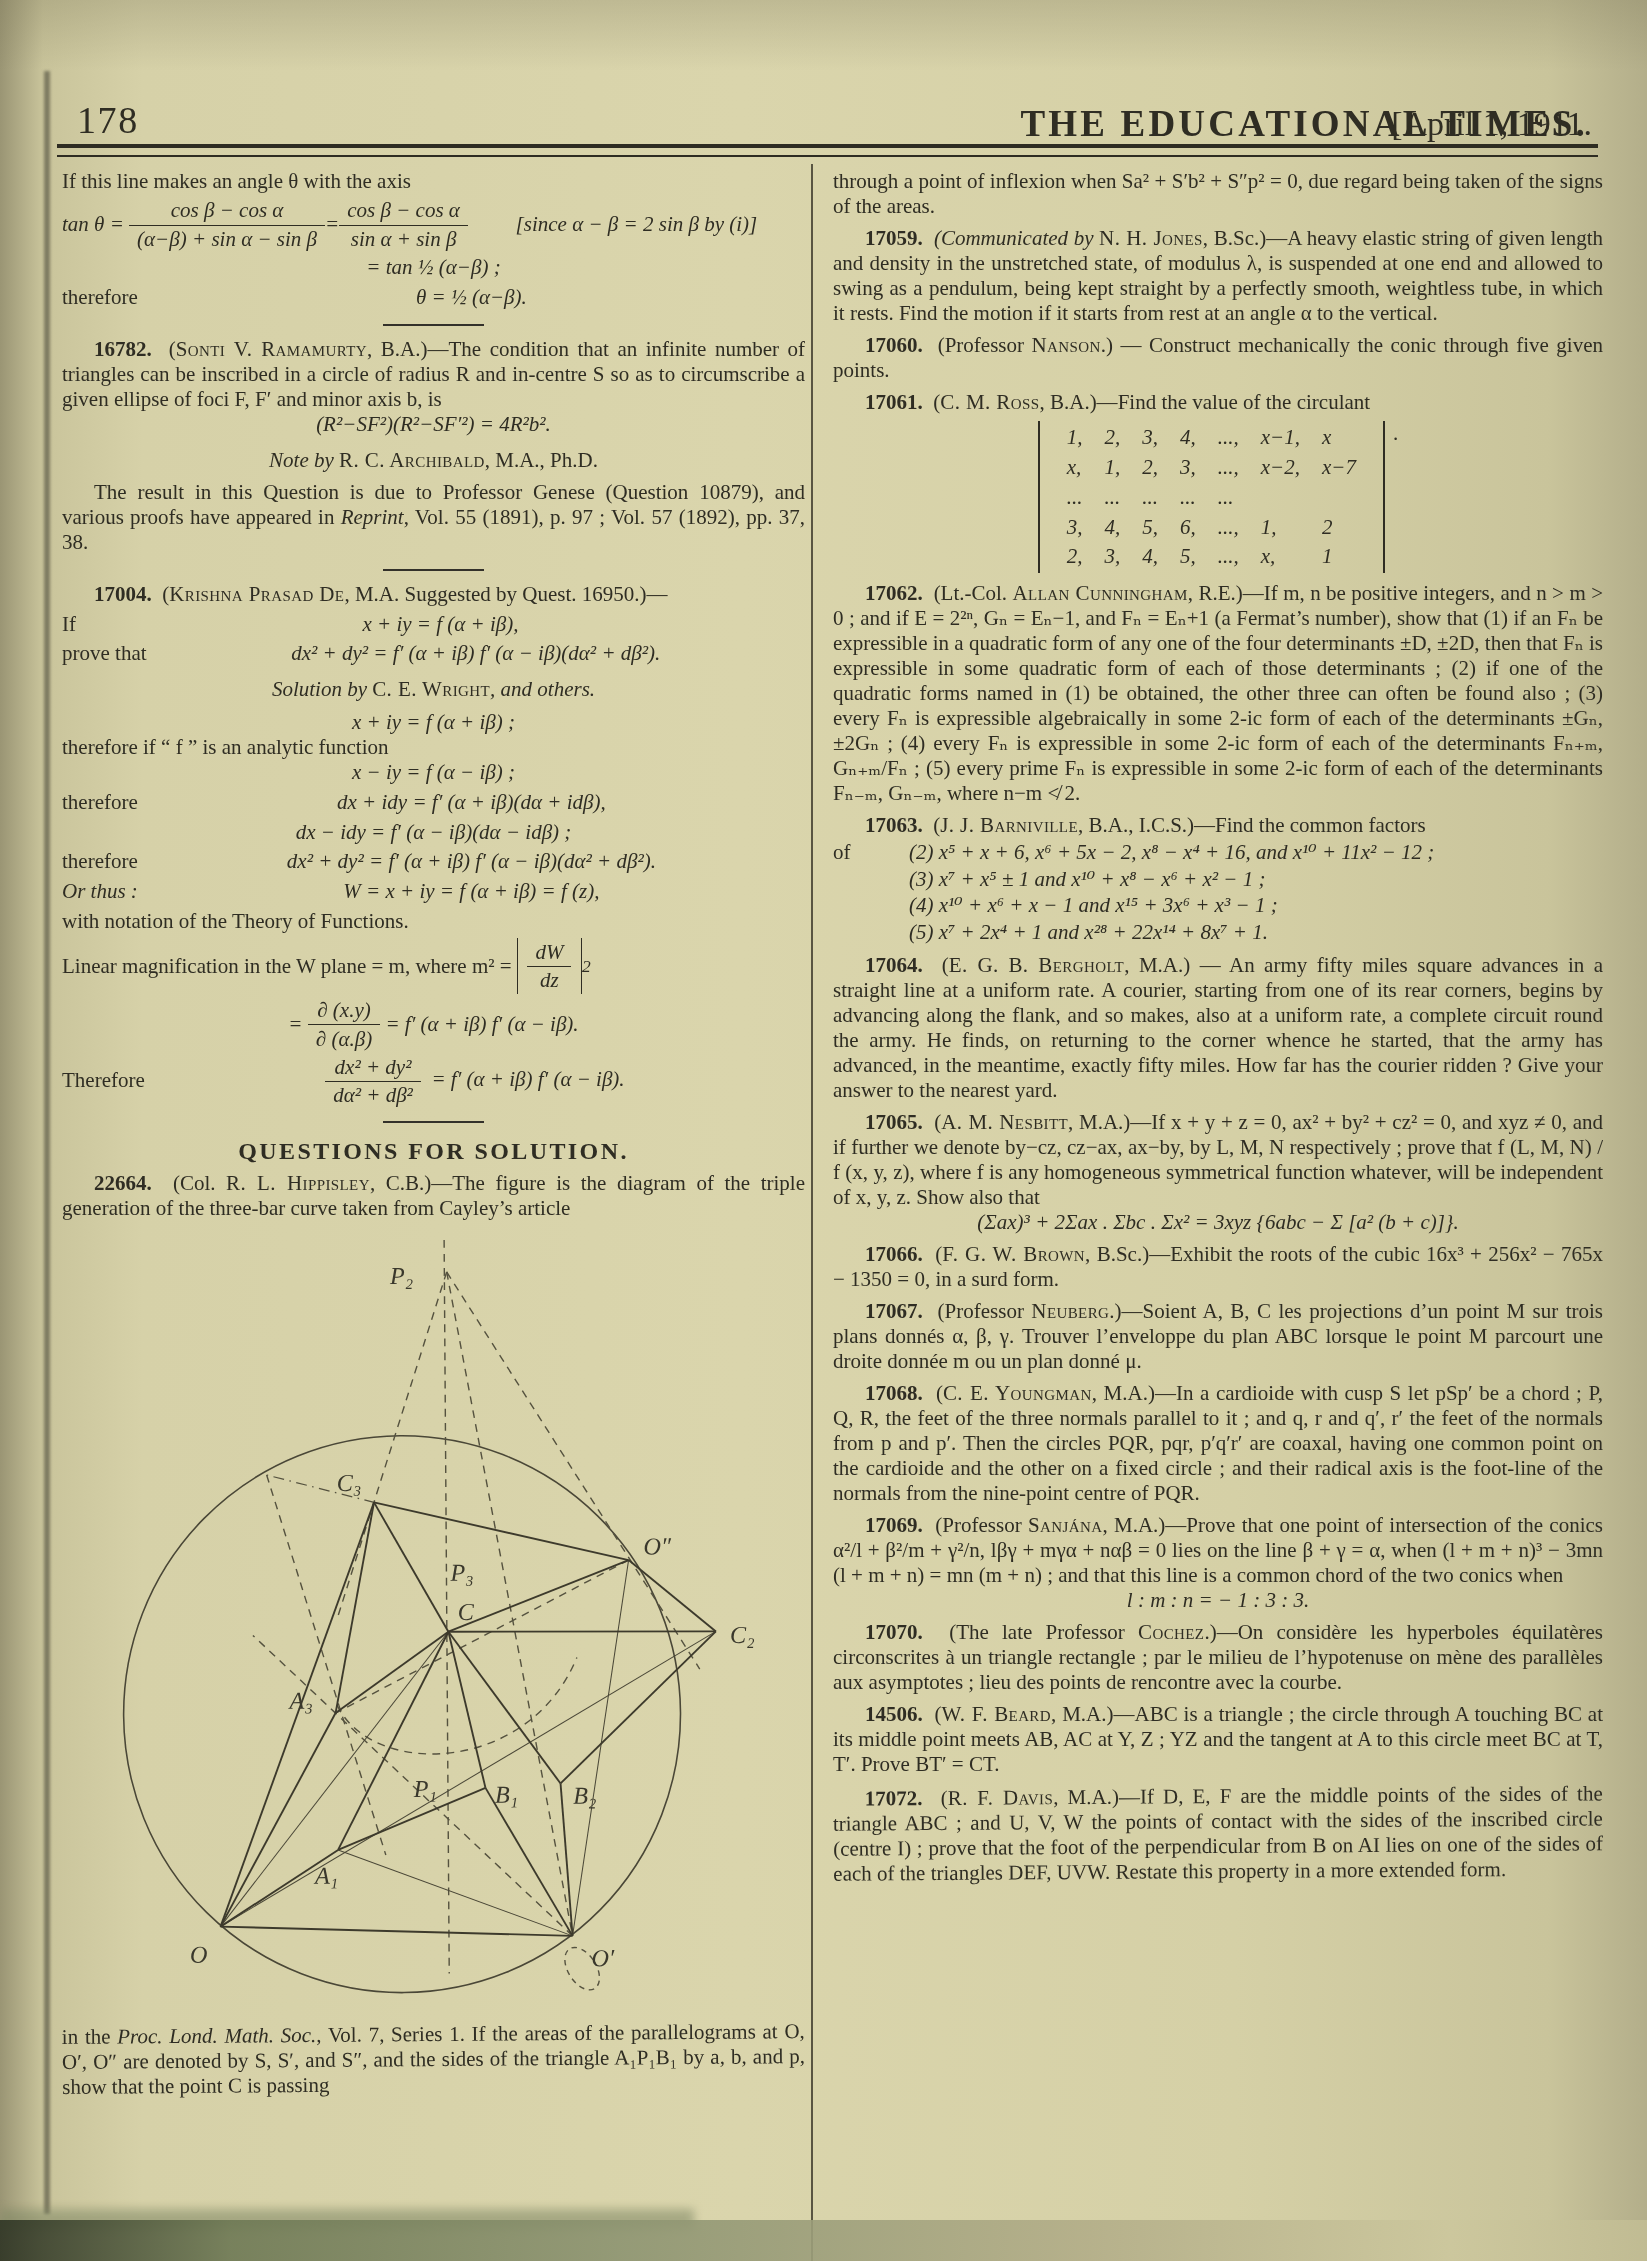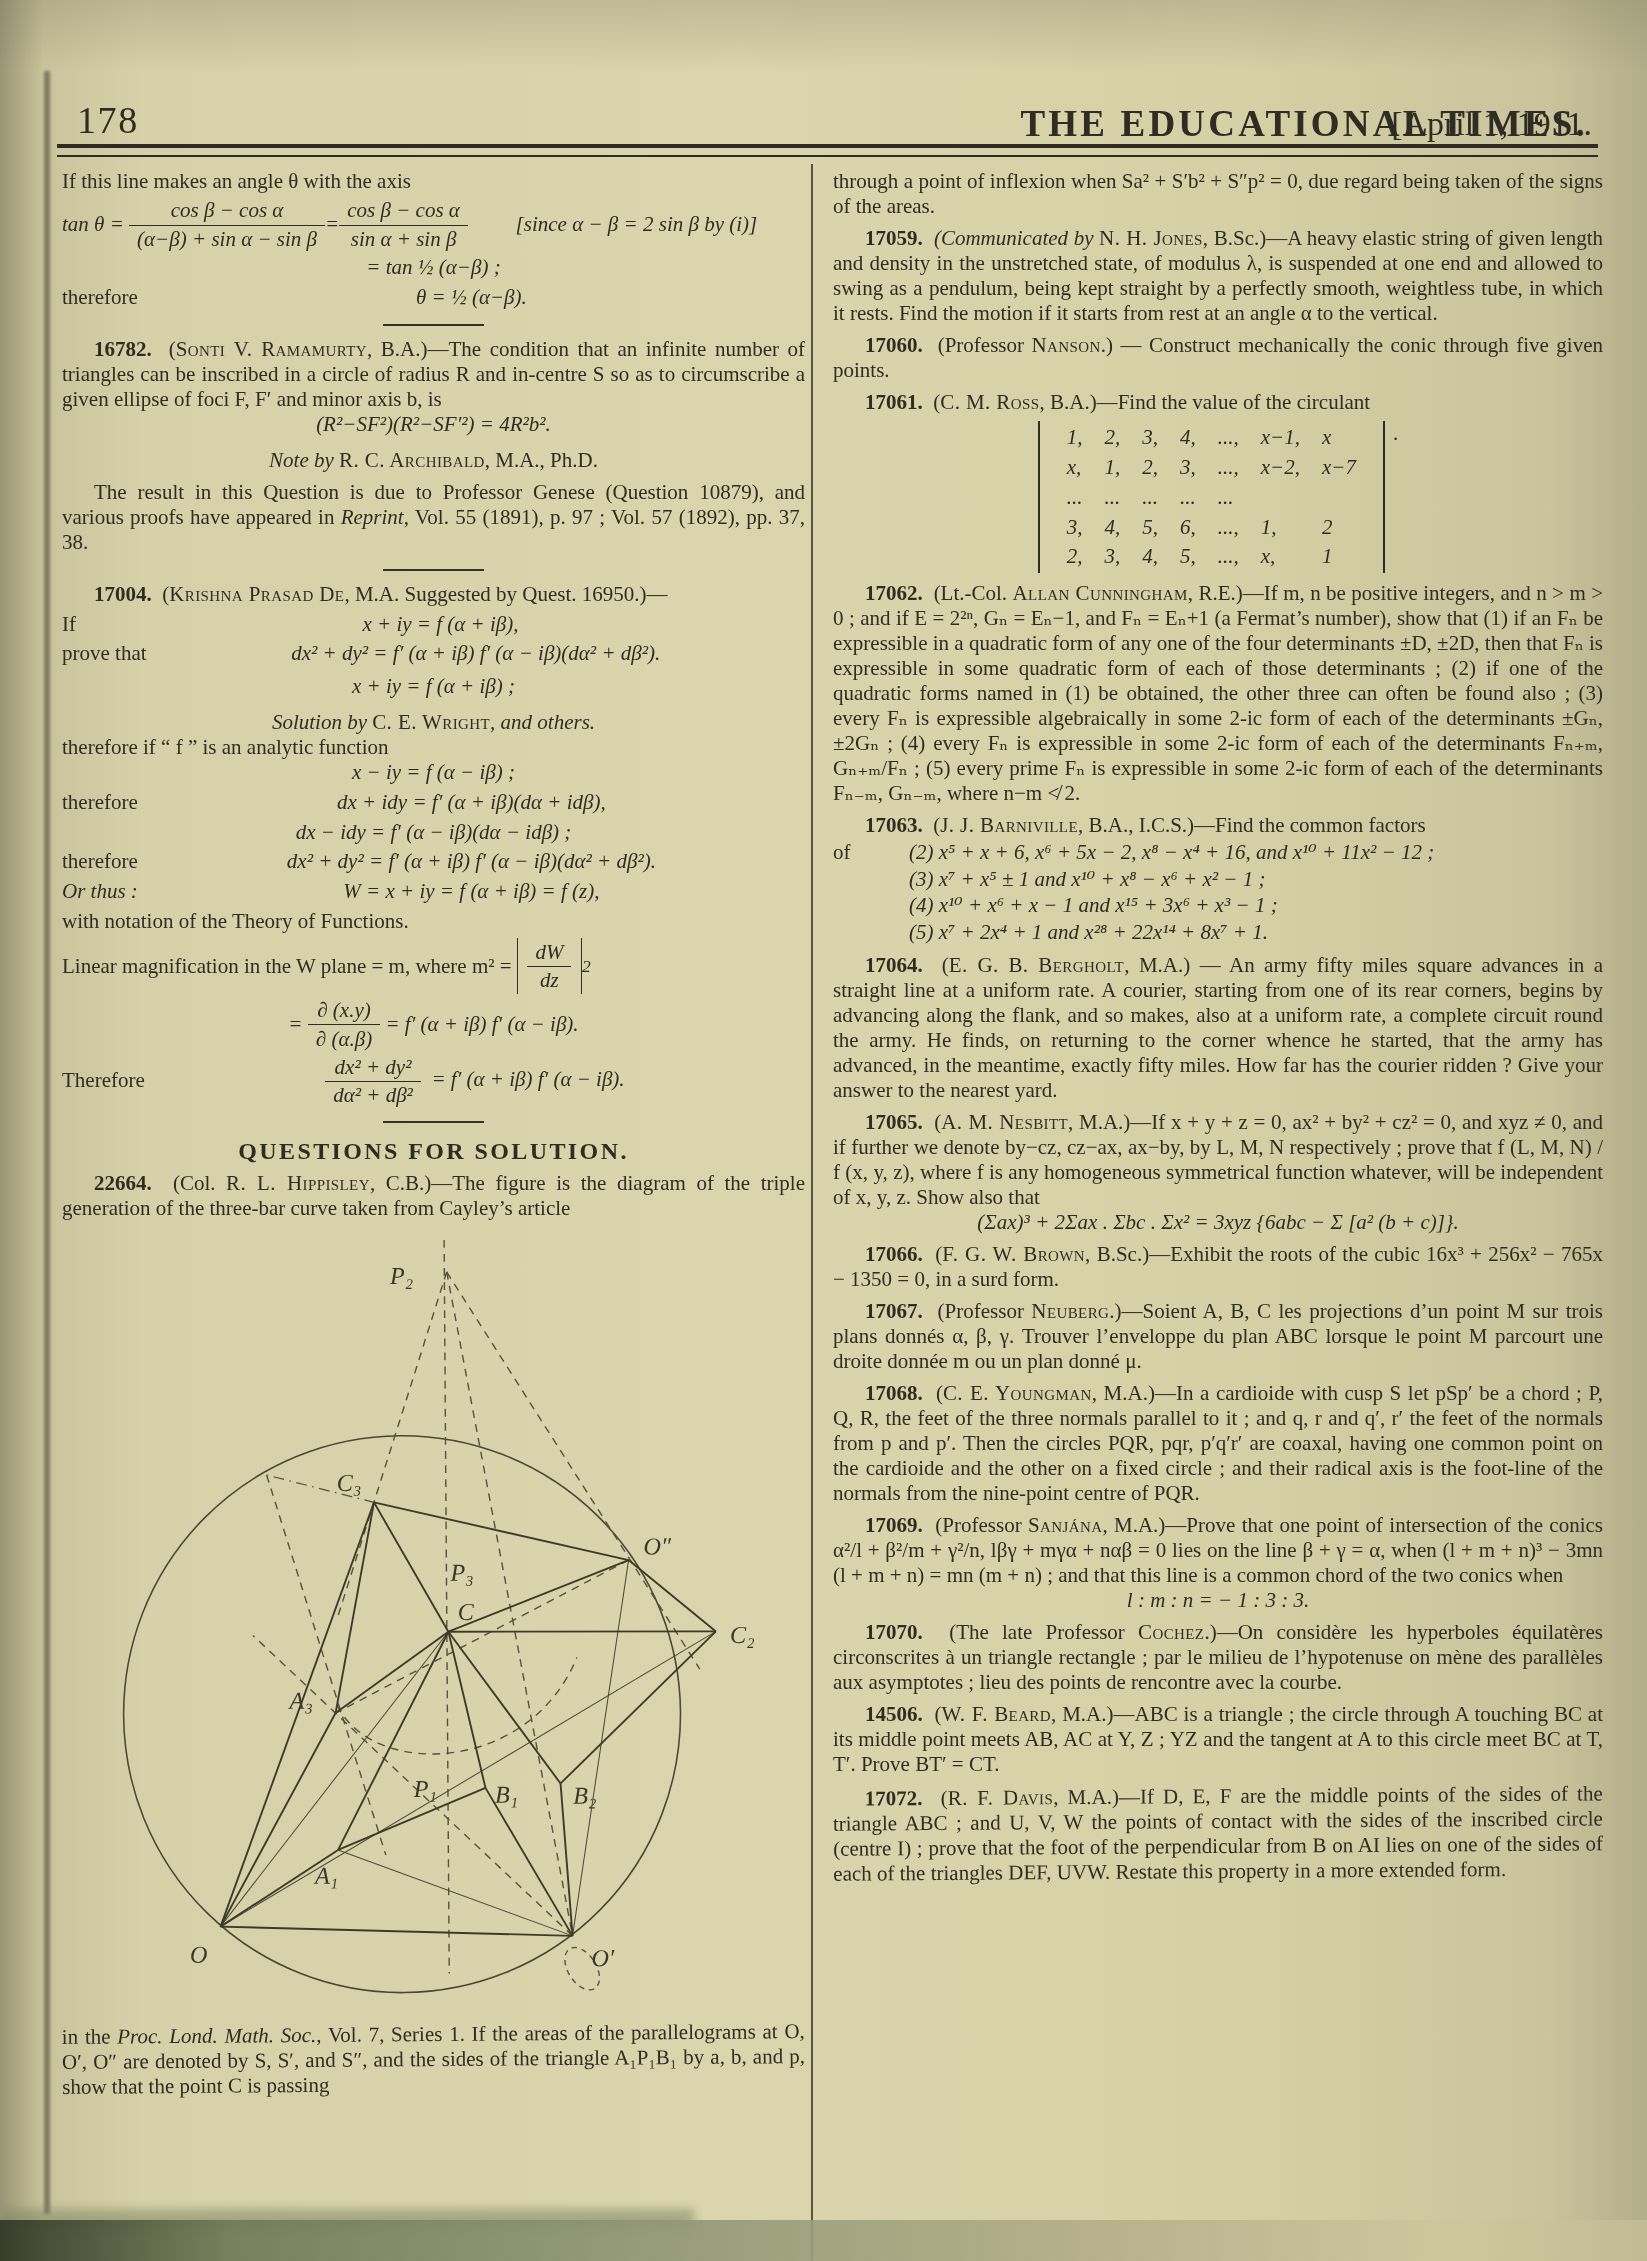--- a/index.html
+++ b/index.html
@@ -116,23 +116,23 @@
     <p class="q"><span class="qnum">17004.</span>&nbsp; <span>(</span><span class="sc">Krishna Prasad De</span><span>, M.A.  Suggested by Quest. 16950.)—</span></p>
     <div class="eqrow">
       <span class="word">If</span>
       <span class="fill math">x + iy = f (α + iβ),</span>
     </div>
     <div class="eqrow">
       <span class="word">prove that</span>
       <span class="fill math">dx² + dy² = f′ (α + iβ) f′ (α − iβ)(dα² + dβ²).</span>
     </div>
 
+    <p class="ctr it" style="margin-top:11px"><span>Solution by </span><span class="sc" style="font-style:normal">C. E. Wright</span><span>, and others.</span></p>
+
     <p class="ctr math" style="margin-top:8px">x + iy = f (α + iβ) ;</p>
-
-    <p class="ctr it" style="margin-top:11px"><span>Solution by </span><span class="sc" style="font-style:normal">C. E. Wright</span><span>, and others.</span></p>
     <p class="noindent">therefore if “ f ” is an analytic function</p>
     <p class="ctr math">x − iy = f (α − iβ) ;</p>
     <div class="eqrow">
       <span class="word">therefore</span>
       <span class="fill math">dx + idy = f′ (α + iβ)(dα + idβ),</span>
     </div>
     <p class="ctr math">dx − idy = f′ (α − iβ)(dα − idβ) ;</p>
     <div class="eqrow">
       <span class="word">therefore</span>
       <span class="fill math">dx² + dy² = f′ (α + iβ) f′ (α − iβ)(dα² + dβ²).</span>

